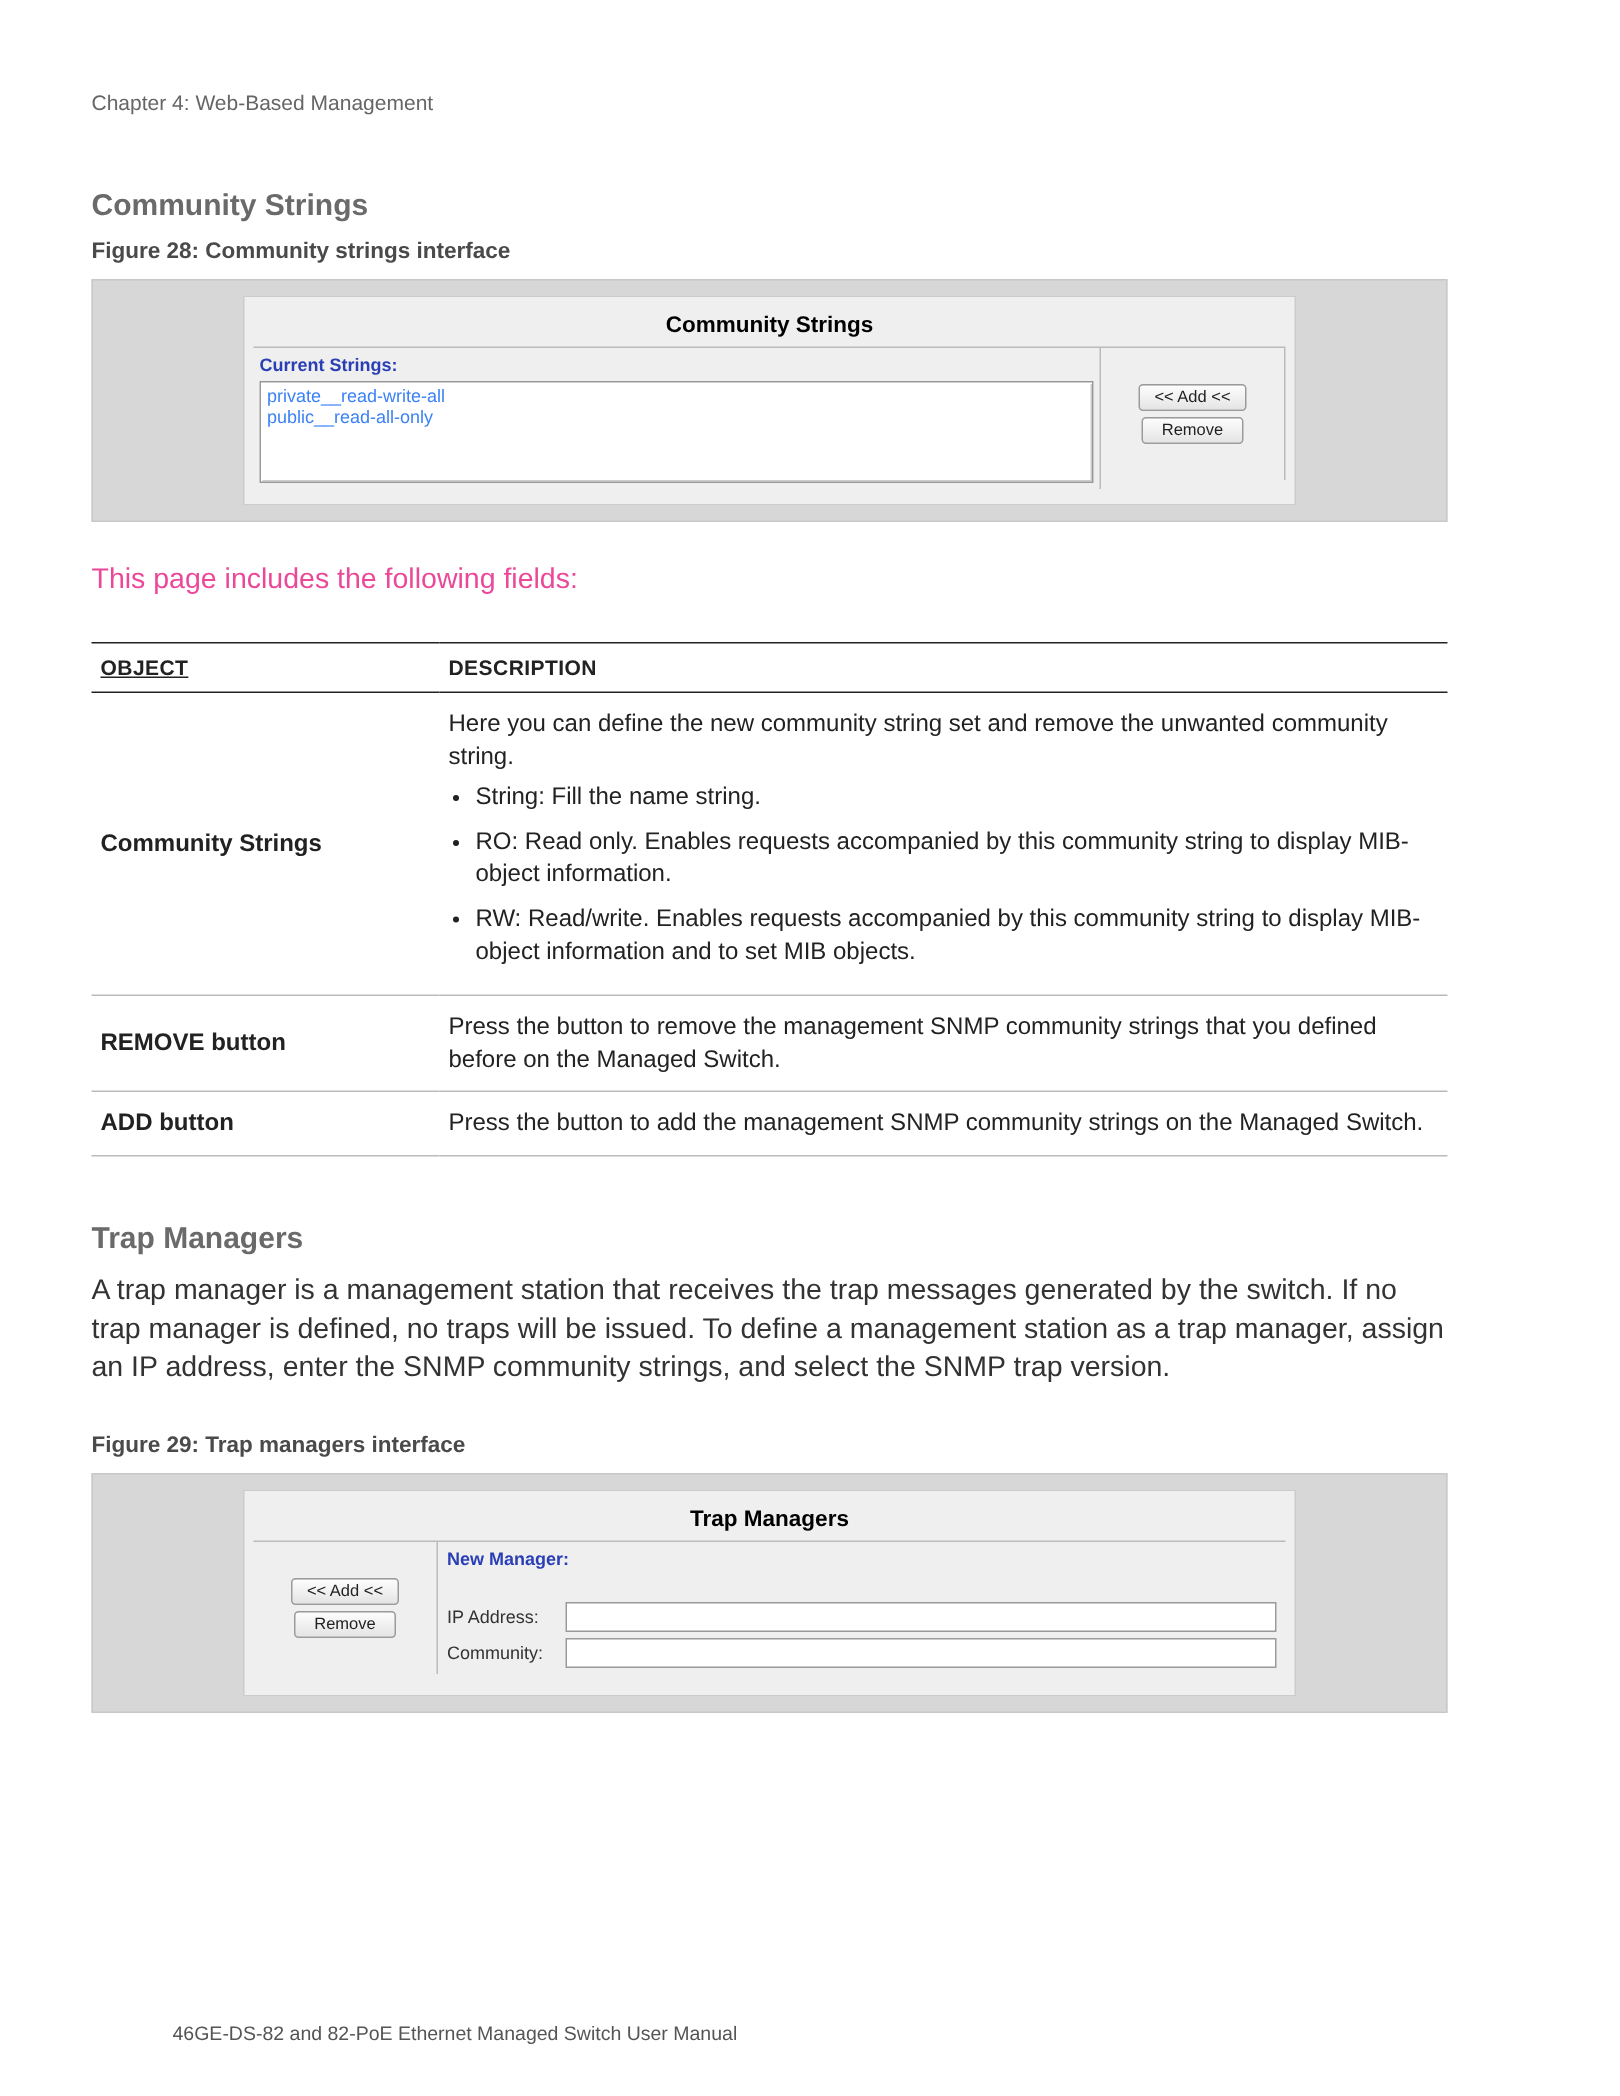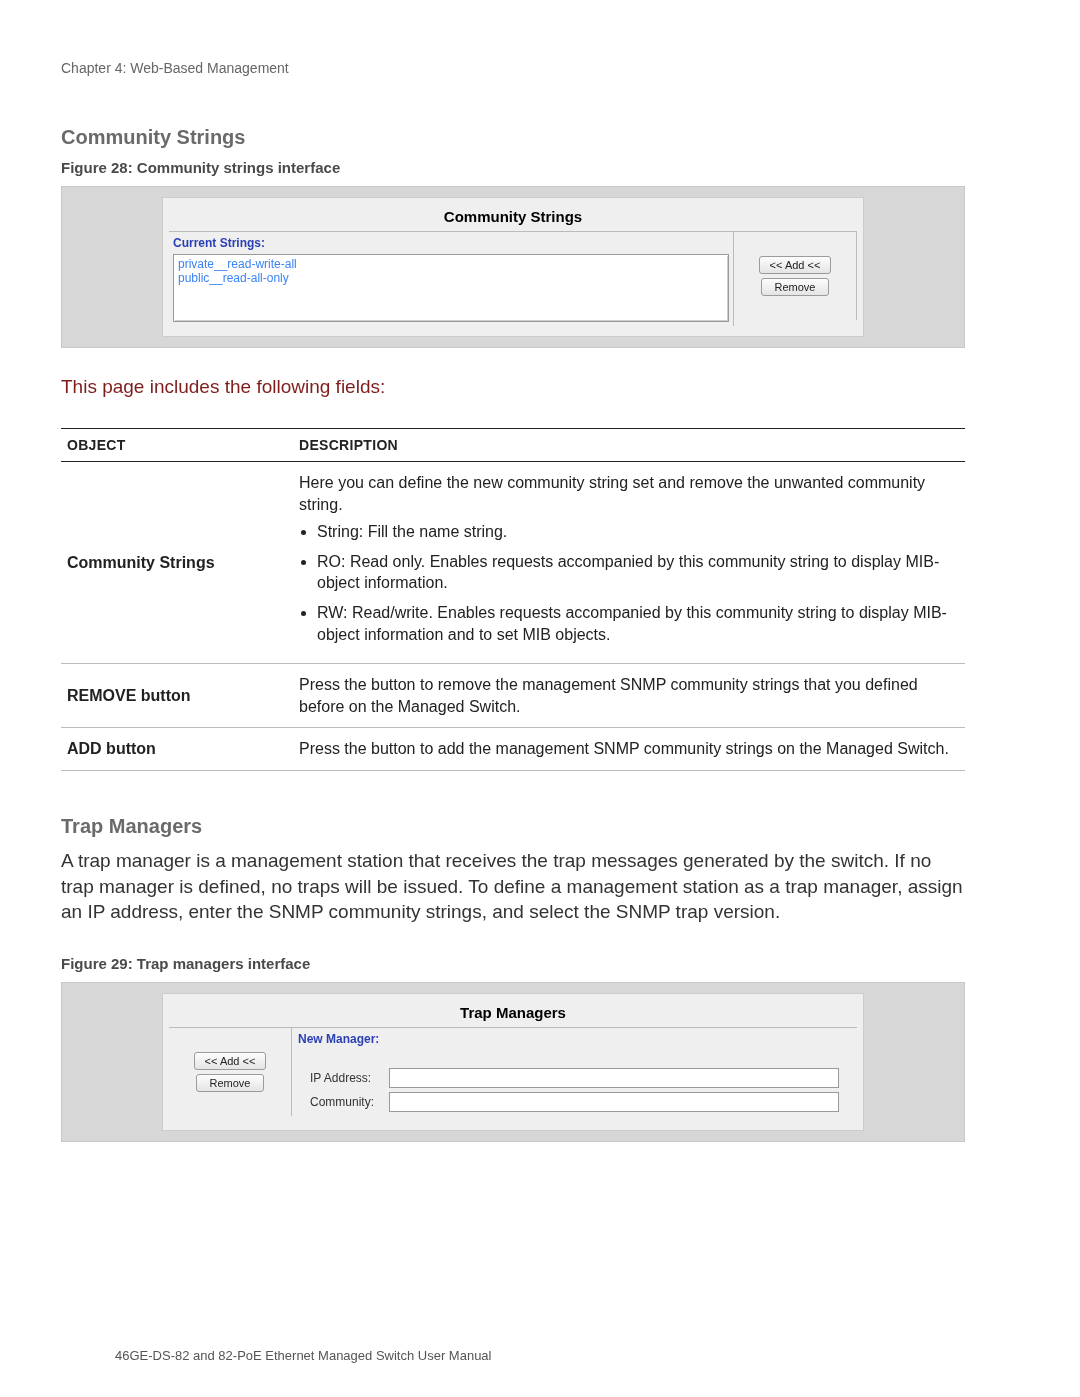--- a/index.html
+++ b/index.html
@@ -112,60 +112,60 @@
     cursor: pointer;
   }
   .form-row {
     display: flex;
     align-items: center;
     gap: 4px;
     font-size: 12px;
     color: #333;
     margin: 20px 0 6px 0;
   }
-  .form-row.tight { margin: 4px 12px; }
+  .form-row.tight { margin: 4px 0; }
   .text-input {
     border: 1px solid #999;
     background: #fff;
     height: 18px;
     flex: 1;
     font-size: 12px;
     padding: 0 2px;
   }
   .radio-row {
     padding-left: 30px;
     font-size: 12px;
     color: #333;
   }
   .radio-row label { margin-right: 12px; }
   input[type=radio] { margin-right: 2px; vertical-align: middle; }
 
   
   .fields-intro {
     font-size: 19px;
-    color: #7f1d1d;
+    color: #ec4899;
     margin: 0 0 30px 0;
   }
   table.fields {
     width: 100%;
     border-collapse: collapse;
     font-size: 16px;
     color: #222;
   }
   table.fields thead th {
     border-top: 1px solid #222;
     border-bottom: 1px solid #222;
     padding: 8px 6px;
     text-align: left;
     font-weight: 700;
     text-transform: uppercase;
     font-size: 14px;
     letter-spacing: 0.3px;
   }
-  table.fields thead th:first-child { width: 220px; }
+  table.fields thead th:first-child { width: 220px; text-decoration: underline; }
   table.fields tbody td {
     border-bottom: 1px solid #bbb;
     padding: 10px 6px;
     vertical-align: middle;
     line-height: 1.35;
   }
   table.fields tbody td.obj {
     font-weight: 700;
   }
   table.fields ul {

